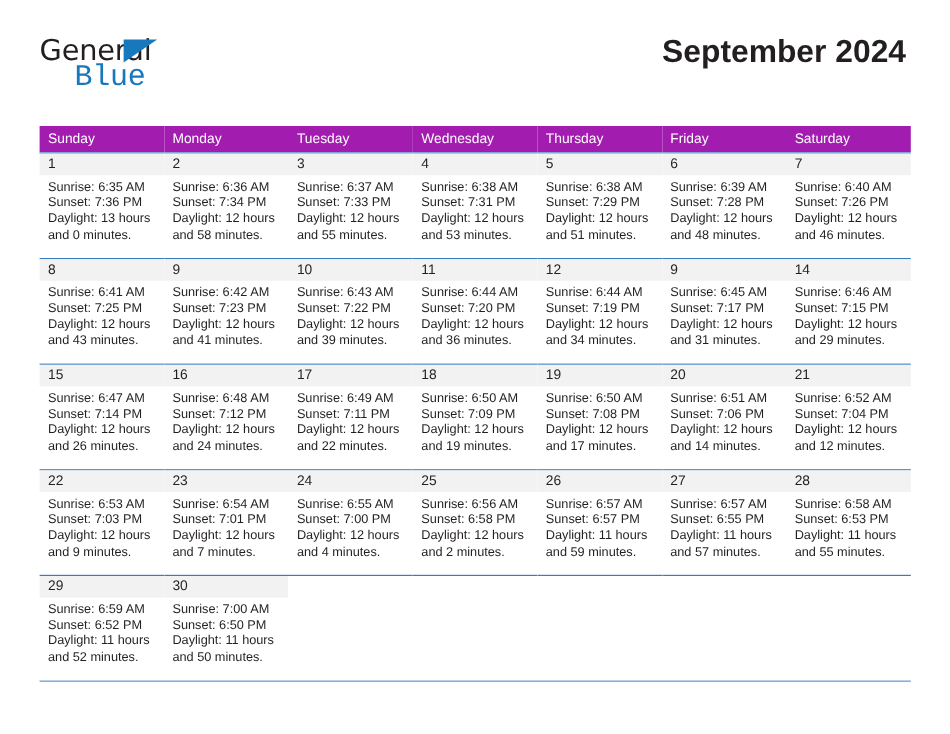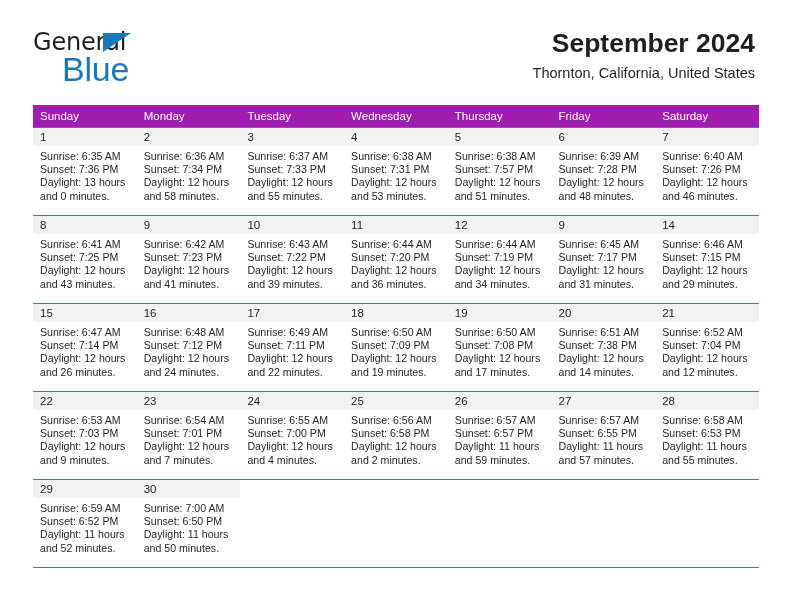--- a/index.html
+++ b/index.html
@@ -49,24 +49,24 @@
     top: 3px;
     width: 0;
     height: 0;
     border-left: 28px solid #1878be;
     border-bottom: 19px solid transparent;
   }
   .logo-blue {
     position: absolute;
     left: 29px;
     top: 22px;
-    font-size: 34px;
+    font-size: 25px;
     letter-spacing: -0.2px;
     color: #1878be;
-    font-family: Liberation Sans, sans-serif;
+    font-family: Liberation Mono, monospace;
     line-height: 1;
   }
 
   .titles {
     position: absolute;
     right: 37px;
     top: 28px;
     text-align: right;
   }
   .cal-title {
@@ -157,21 +157,20 @@
   <div class="top">
 
     <div class="logo">
       <span class="logo-general">General</span>
       <span class="logo-tri"></span>
       <span class="logo-blue">Blue</span>
     </div>
 
     <div class="titles">
       <div class="cal-title">September 2024</div>
-      <div class="cal-sub">Thornton, California, United States</div>
     </div>
 
   </div>
 
   <div class="cal-wrap">
     <table class="cal">
       <thead>
         <tr>
           <th>Sunday</th>
           <th>Monday</th>
@@ -226,21 +225,21 @@
                   <div>Daylight: 12 hours</div>
                   <div>and 53 minutes.</div>
                 </div>
               </div>
             </td>
             <td>
               <div class="daycell">
                 <div class="daynum-band">5</div>
                 <div class="info">
                   <div>Sunrise: 6:38 AM</div>
-                  <div>Sunset: 7:57 PM</div>
+                  <div>Sunset: 7:29 PM</div>
                   <div>Daylight: 12 hours</div>
                   <div>and 51 minutes.</div>
                 </div>
               </div>
             </td>
             <td>
               <div class="daycell">
                 <div class="daynum-band">6</div>
                 <div class="info">
                   <div>Sunrise: 6:39 AM</div>
@@ -395,21 +394,21 @@
                   <div>Daylight: 12 hours</div>
                   <div>and 17 minutes.</div>
                 </div>
               </div>
             </td>
             <td>
               <div class="daycell">
                 <div class="daynum-band">20</div>
                 <div class="info">
                   <div>Sunrise: 6:51 AM</div>
-                  <div>Sunset: 7:38 PM</div>
+                  <div>Sunset: 7:06 PM</div>
                   <div>Daylight: 12 hours</div>
                   <div>and 14 minutes.</div>
                 </div>
               </div>
             </td>
             <td>
               <div class="daycell">
                 <div class="daynum-band">21</div>
                 <div class="info">
                   <div>Sunrise: 6:52 AM</div>

